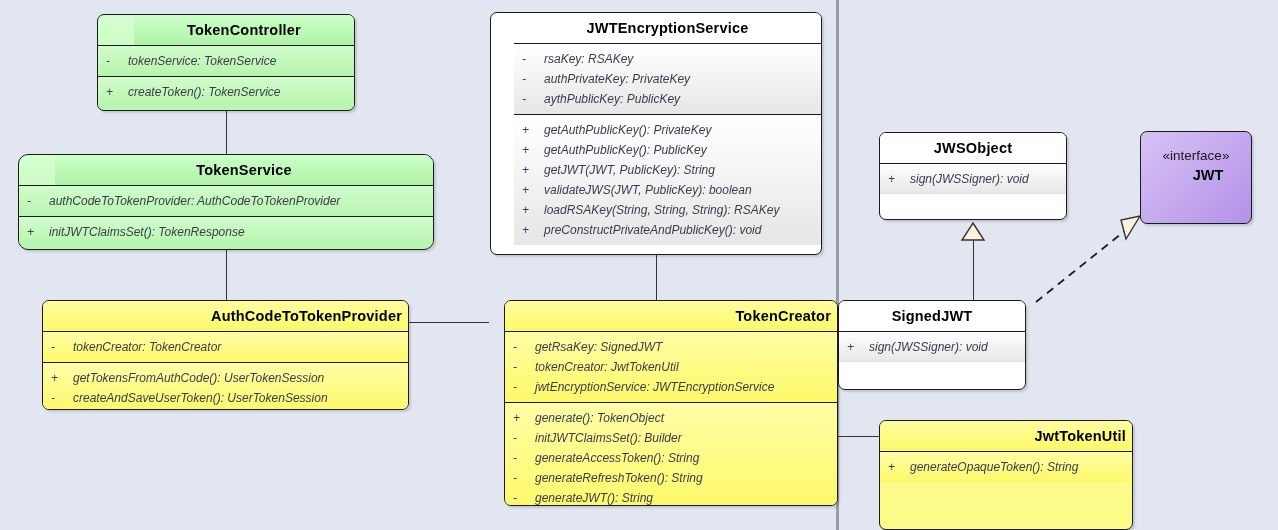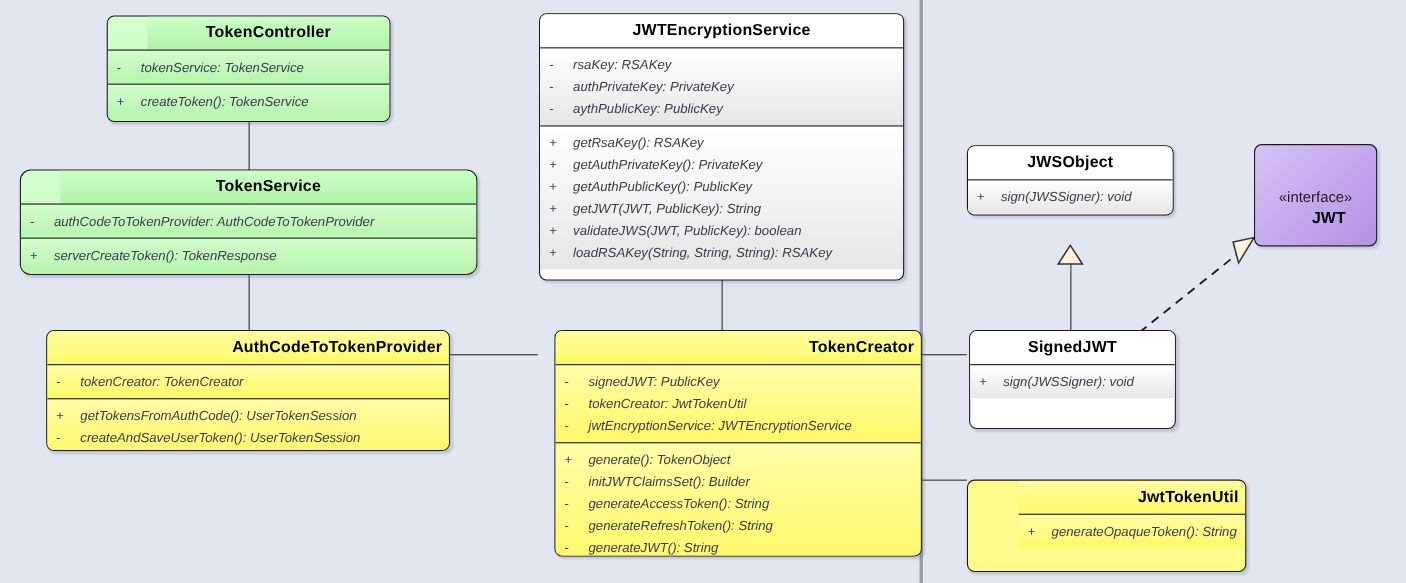--- a/index.html
+++ b/index.html
@@ -102,21 +102,20 @@
   .theme-purple { background: linear-gradient(135deg, #d6c2f5 0%, #b491e8 100%); }
   .iface-body {
     text-align: center;
     padding-top: 14px;
   }
   .iface-stereo {
     font-size: 13.5px;
     color: #1a1a1a;
     display: block;
     line-height: 19px;
-    margin-top: 24px;
   }
   .iface-name {
     font-size: 14.5px;
     font-weight: bold;
     color: #000;
     display: block;
     line-height: 20px;
     margin-left: 24px;
   }
 </style>
@@ -167,21 +166,21 @@
 
   <div class="uml-class theme-green" style="left:18px; top:154px; width:416px; height:96px;border-radius:10px;">
     <div class="uml-title">TokenService</div>
     <div class="uml-compartment">
       <span class="uml-member">
         <span class="vis">-</span><span>authCodeToTokenProvider: AuthCodeToTokenProvider</span>
       </span>
     </div>
     <div class="uml-compartment">
       <span class="uml-member">
-        <span class="vis">+</span><span>serverCreateToken(): TokenResponse</span>
+        <span class="vis">+</span><span>initJWTClaimsSet(): TokenResponse</span>
       </span>
     </div>
   </div>
 
   <div class="uml-class theme-yellow" style="left:42px; top:300px; width:367px; height:110px;">
     <div class="uml-title">AuthCodeToTokenProvider</div>
     <div class="uml-compartment">
       <span class="uml-member">
         <span class="vis">-</span><span>tokenCreator: TokenCreator</span>
       </span>
@@ -189,60 +188,60 @@
     <div class="uml-compartment">
       <span class="uml-member">
         <span class="vis">+</span><span>getTokensFromAuthCode(): UserTokenSession</span>
       </span>
       <span class="uml-member">
         <span class="vis">-</span><span>createAndSaveUserToken(): UserTokenSession</span>
       </span>
     </div>
   </div>
 
-  <div class="uml-class theme-white" style="left:490px; top:12px; width:332px; height:243px;">
+  <div class="uml-class theme-white" style="left:490px; top:12px; width:332px; height:243px;padding-left:23px;">
     <div class="uml-title">JWTEncryptionService</div>
     <div class="uml-compartment">
       <span class="uml-member">
         <span class="vis">-</span><span>rsaKey: RSAKey</span>
       </span>
       <span class="uml-member">
         <span class="vis">-</span><span>authPrivateKey: PrivateKey</span>
       </span>
       <span class="uml-member">
         <span class="vis">-</span><span>aythPublicKey: PublicKey</span>
       </span>
     </div>
     <div class="uml-compartment">
       <span class="uml-member">
-        <span class="vis">+</span><span>getRsaKey(): RSAKey</span>
-      </span>
-      <span class="uml-member">
-        <span class="vis">+</span><span>getAuthPrivateKey(): PrivateKey</span>
+        <span class="vis">+</span><span>getAuthPublicKey(): PrivateKey</span>
       </span>
       <span class="uml-member">
         <span class="vis">+</span><span>getAuthPublicKey(): PublicKey</span>
       </span>
       <span class="uml-member">
         <span class="vis">+</span><span>getJWT(JWT, PublicKey): String</span>
       </span>
       <span class="uml-member">
         <span class="vis">+</span><span>validateJWS(JWT, PublicKey): boolean</span>
       </span>
       <span class="uml-member">
         <span class="vis">+</span><span>loadRSAKey(String, String, String): RSAKey</span>
+      </span>
+      <span class="uml-member">
+        <span class="vis">+</span><span>preConstructPrivateAndPublicKey(): void</span>
       </span>
     </div>
   </div>
 
   <div class="uml-class theme-yellow" style="left:504px; top:300px; width:334px; height:206px;">
     <div class="uml-title">TokenCreator</div>
     <div class="uml-compartment">
       <span class="uml-member">
-        <span class="vis">-</span><span>signedJWT: PublicKey</span>
+        <span class="vis">-</span><span>getRsaKey: SignedJWT</span>
       </span>
       <span class="uml-member">
         <span class="vis">-</span><span>tokenCreator: JwtTokenUtil</span>
       </span>
       <span class="uml-member">
         <span class="vis">-</span><span>jwtEncryptionService: JWTEncryptionService</span>
       </span>
     </div>
     <div class="uml-compartment">
       <span class="uml-member">
@@ -256,39 +255,39 @@
       </span>
       <span class="uml-member">
         <span class="vis">-</span><span>generateRefreshToken(): String</span>
       </span>
       <span class="uml-member">
         <span class="vis">-</span><span>generateJWT(): String</span>
       </span>
     </div>
   </div>
 
-  <div class="uml-class theme-white" style="left:879px; top:132px; width:188px; height:64px;">
+  <div class="uml-class theme-white" style="left:879px; top:132px; width:188px; height:88px;">
     <div class="uml-title">JWSObject</div>
     <div class="uml-compartment">
       <span class="uml-member">
         <span class="vis">+</span><span>sign(JWSSigner): void</span>
       </span>
     </div>
   </div>
 
-  <div class="uml-class theme-white" style="left:881px; top:300px; width:188px; height:90px;">
+  <div class="uml-class theme-white" style="left:838px; top:300px; width:188px; height:90px;">
     <div class="uml-title">SignedJWT</div>
     <div class="uml-compartment">
       <span class="uml-member">
         <span class="vis">+</span><span>sign(JWSSigner): void</span>
       </span>
     </div>
   </div>
 
-  <div class="uml-class theme-yellow" style="left:879px; top:436px; width:254px; height:84px;padding-left:46px;">
+  <div class="uml-class theme-yellow" style="left:879px; top:420px; width:254px; height:110px;">
     <div class="uml-title">JwtTokenUtil</div>
     <div class="uml-compartment">
       <span class="uml-member">
         <span class="vis">+</span><span>generateOpaqueToken(): String</span>
       </span>
     </div>
   </div>
 
   <div class="uml-class theme-purple" style="left:1140px; top:131px; width:112px; height:93px;">
     <div class="iface-body">

